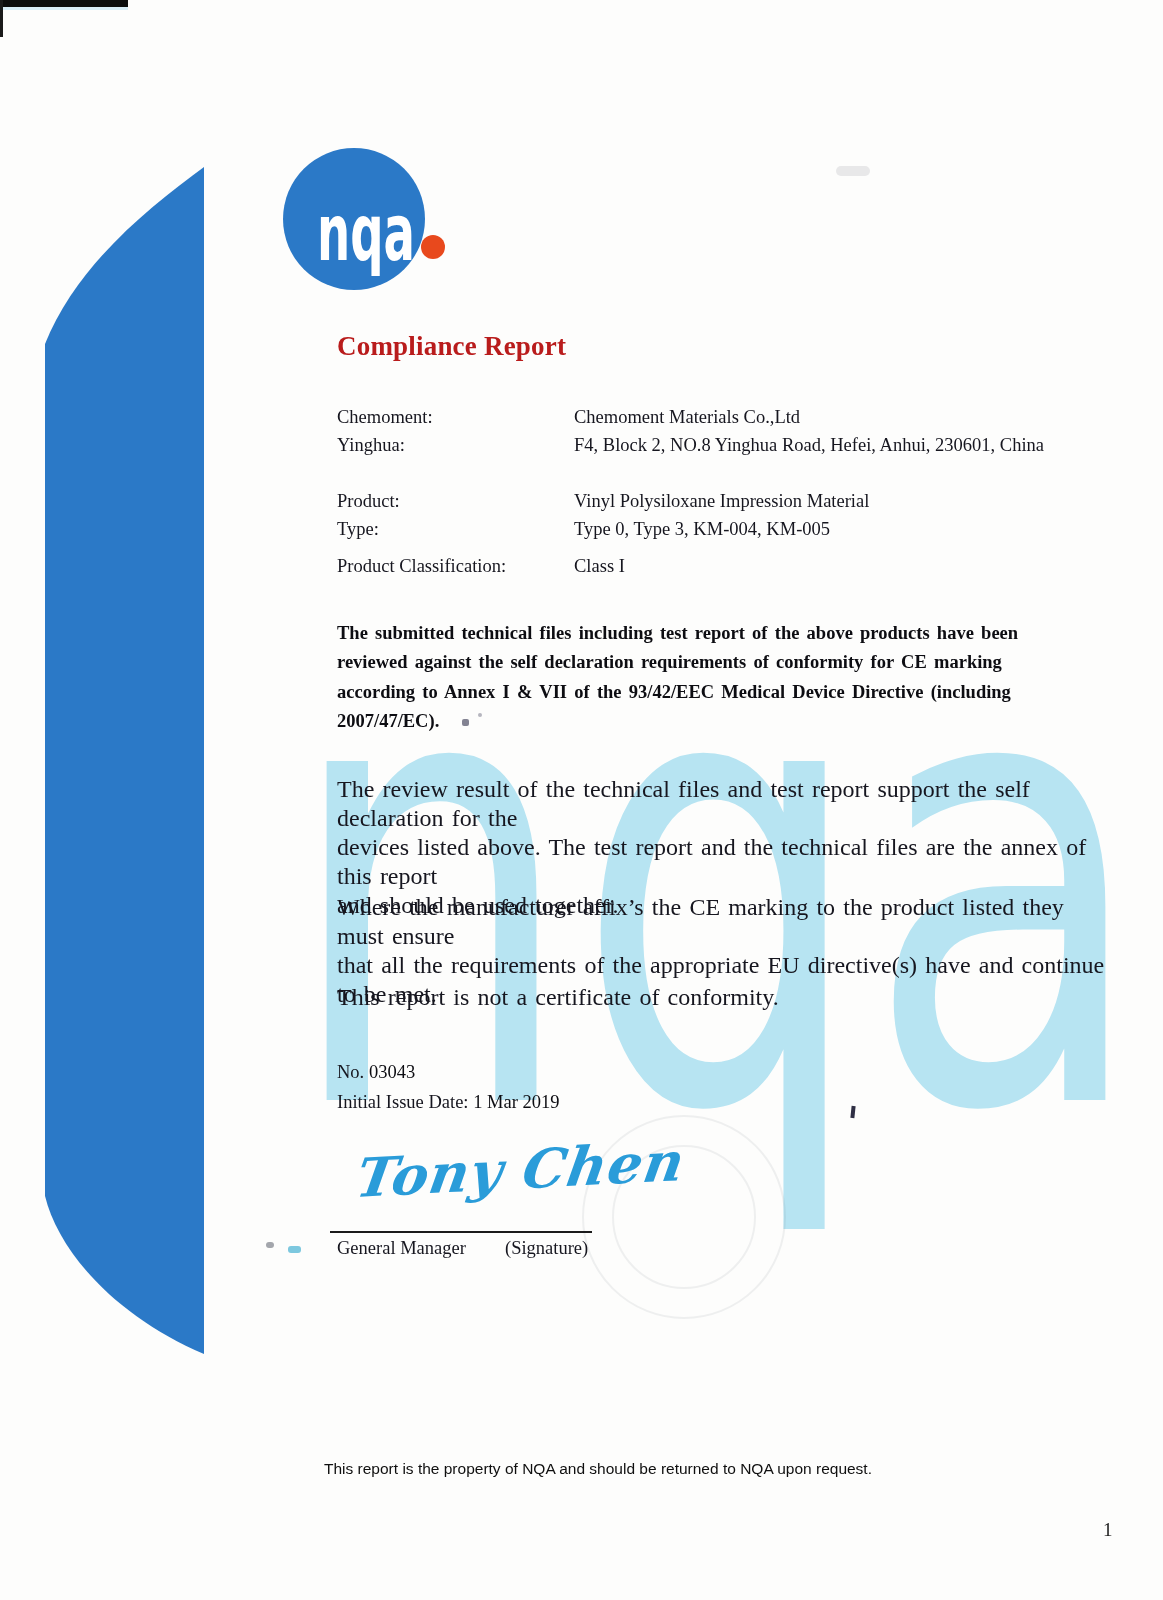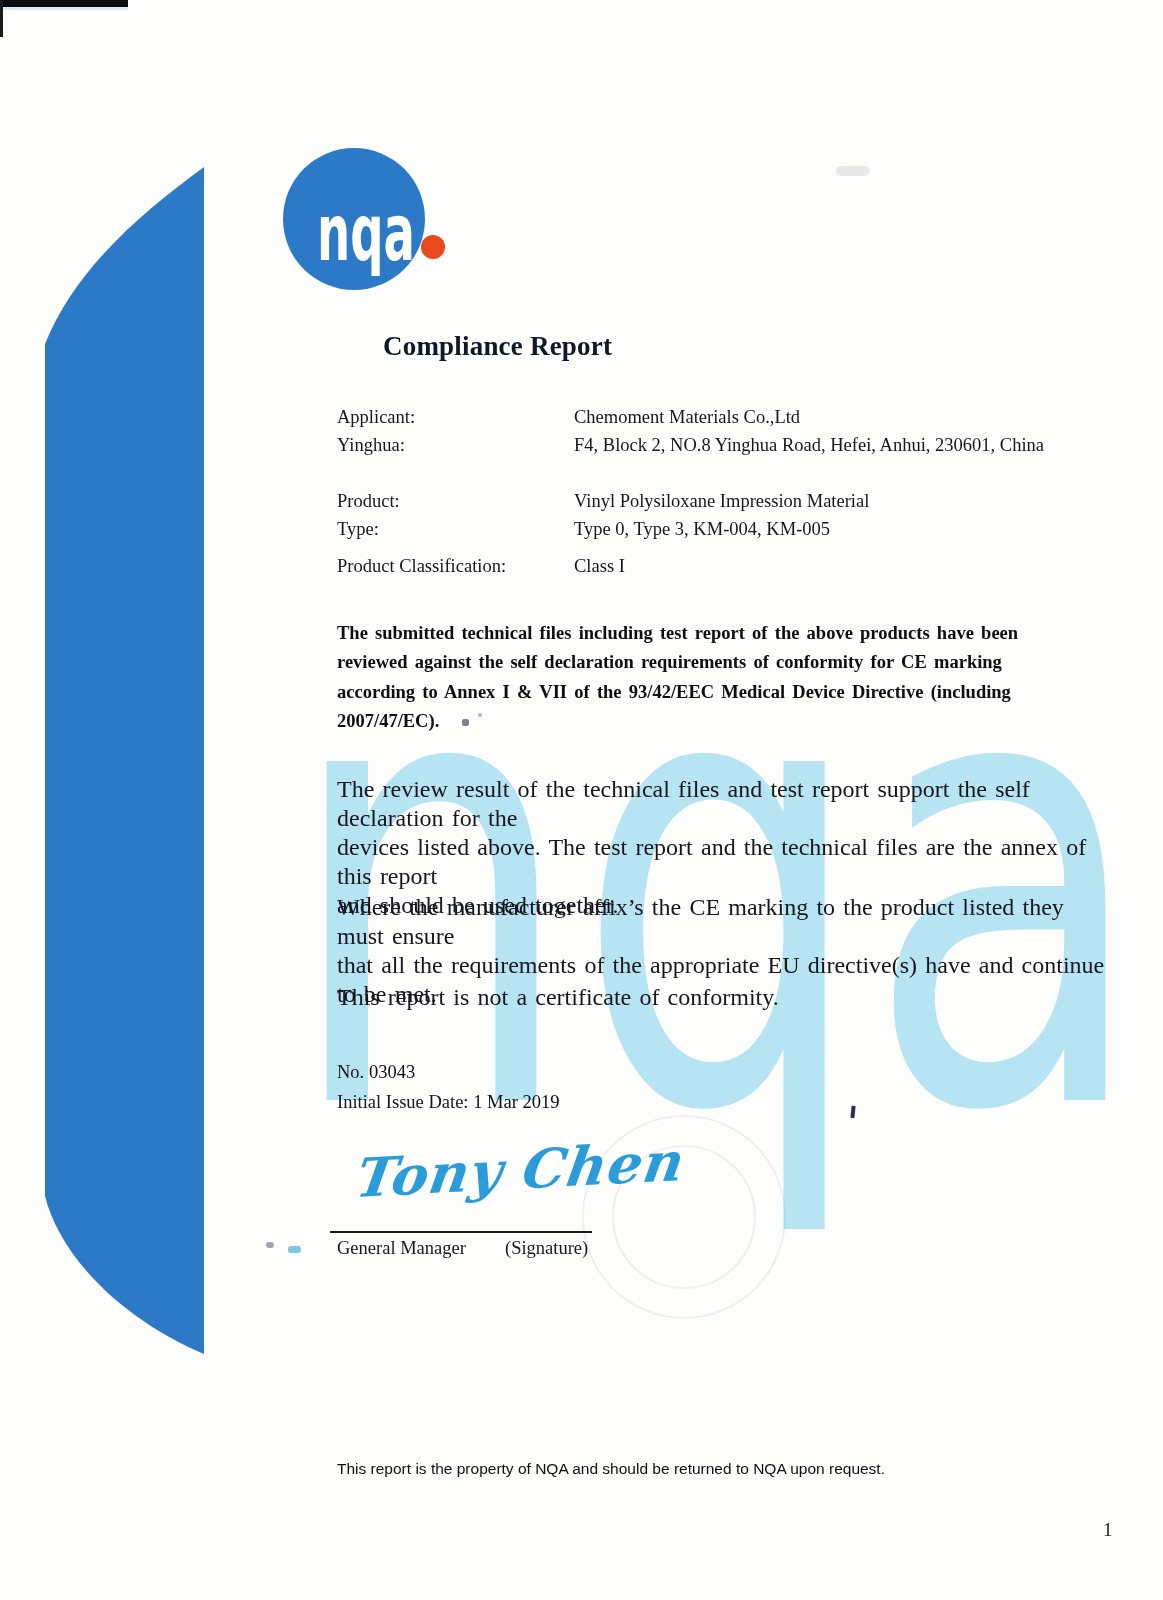--- a/index.html
+++ b/index.html
@@ -6,35 +6,35 @@
   .page{position:relative;width:1163px;height:1600px;background:#fdfdfc;overflow:hidden;
         font-family:"Liberation Serif","DejaVu Serif",serif;color:#16161f;}
   svg{display:block;}
   
   #bg-svg{position:absolute;left:0;top:0;z-index:0;}
   #logo-svg{position:absolute;left:283px;top:148px;z-index:2;}
   .content{position:absolute;left:0;top:0;width:100%;height:100%;z-index:3;}
   .scan-bar{position:absolute;left:0;top:0;width:128px;height:7px;background:#0c0c0c;}
   .scan-bar-tint{position:absolute;left:0;top:7px;width:128px;height:3px;background:#d9edf7;}
   .scan-edge{position:absolute;left:0;top:0;width:3px;height:37px;background:#1a1a1a;}
-  .title{position:absolute;left:337px;top:331px;font-size:27px;font-weight:bold;letter-spacing:.2px;color:#0f172a;margin-left:46px;}
+  .title{position:absolute;left:337px;top:331px;font-size:27px;font-weight:bold;letter-spacing:.2px;color:#b91c1c;}
   .row{position:absolute;left:0;width:100%;height:26px;font-size:18.5px;}
   .row .lbl{position:absolute;left:337px;white-space:nowrap;}
   .row .val{position:absolute;left:530px;white-space:nowrap;margin-left:44px;}
   .para{position:absolute;left:337px;width:770px;white-space:pre-line;font-size:24px;
         line-height:29px;word-spacing:2.2px;}
   .para.bold{font-weight:bold;font-size:18.5px;line-height:29.4px;color:#0d0d12;word-spacing:2.6px;}
   .issue-line{position:absolute;left:337px;font-size:18.5px;white-space:nowrap;}
   .issue-line b{font-weight:normal;color:#0d0d12;}
   .sig-script{position:absolute;left:352px;top:1146px;font-family:"DejaVu Serif",serif;
         font-style:italic;font-weight:bold;font-size:54px;letter-spacing:1px;
         transform:skewX(-12deg) rotate(-3deg);transform-origin:left bottom;white-space:nowrap;}
   .sig-line{position:absolute;left:330px;top:1231px;width:262px;height:2px;background:#1b1b1b;}
   .role-label{position:absolute;top:1238px;font-size:18.5px;white-space:nowrap;}
-  .footer{position:absolute;left:337px;top:1460px;font-size:15.5px;
+  .footer{position:absolute;left:324px;top:1460px;font-size:15.5px;
         font-family:"Liberation Sans","DejaVu Sans",sans-serif;color:#0f0f0f;white-space:nowrap;}
   .pagenum{position:absolute;left:1103px;top:1519px;font-size:19px;color:#222;}
   .ghost-ring{position:absolute;border:2px solid rgba(120,130,140,.11);border-radius:50%;}
   .mark{position:absolute;}
 </style>
 </head>
 <body>
 
 <div class="page">
 
@@ -54,21 +54,21 @@
     <circle cx="71" cy="71" r="71" fill="#2b79c7"></circle>
     <text x="34" y="112" fill="#ffffff" font-family="DejaVu Sans, sans-serif" font-size="79" font-weight="bold" textLength="98" lengthAdjust="spacingAndGlyphs">nqa</text>
     <circle cx="150" cy="99" r="12" fill="#e8491d"></circle>
   </svg>
 
   <div class="content">
 
     <div class="title">Compliance Report</div>
 
     <div class="row" style="top:407px;">
-      <span class="lbl">Applicant:</span>
+      <span class="lbl">Chemoment:</span>
       <span class="val">Chemoment Materials Co.,Ltd</span>
     </div>
     <div class="row" style="top:435px;">
       <span class="lbl">Yinghua:</span>
       <span class="val">F4, Block 2, NO.8 Yinghua Road, Hefei, Anhui, 230601, China</span>
     </div>
     <div class="row" style="top:491px;padding-left:48px;">
       <span class="lbl">Product:</span>
       <span class="val">Vinyl Polysiloxane Impression Material</span>
     </div>

